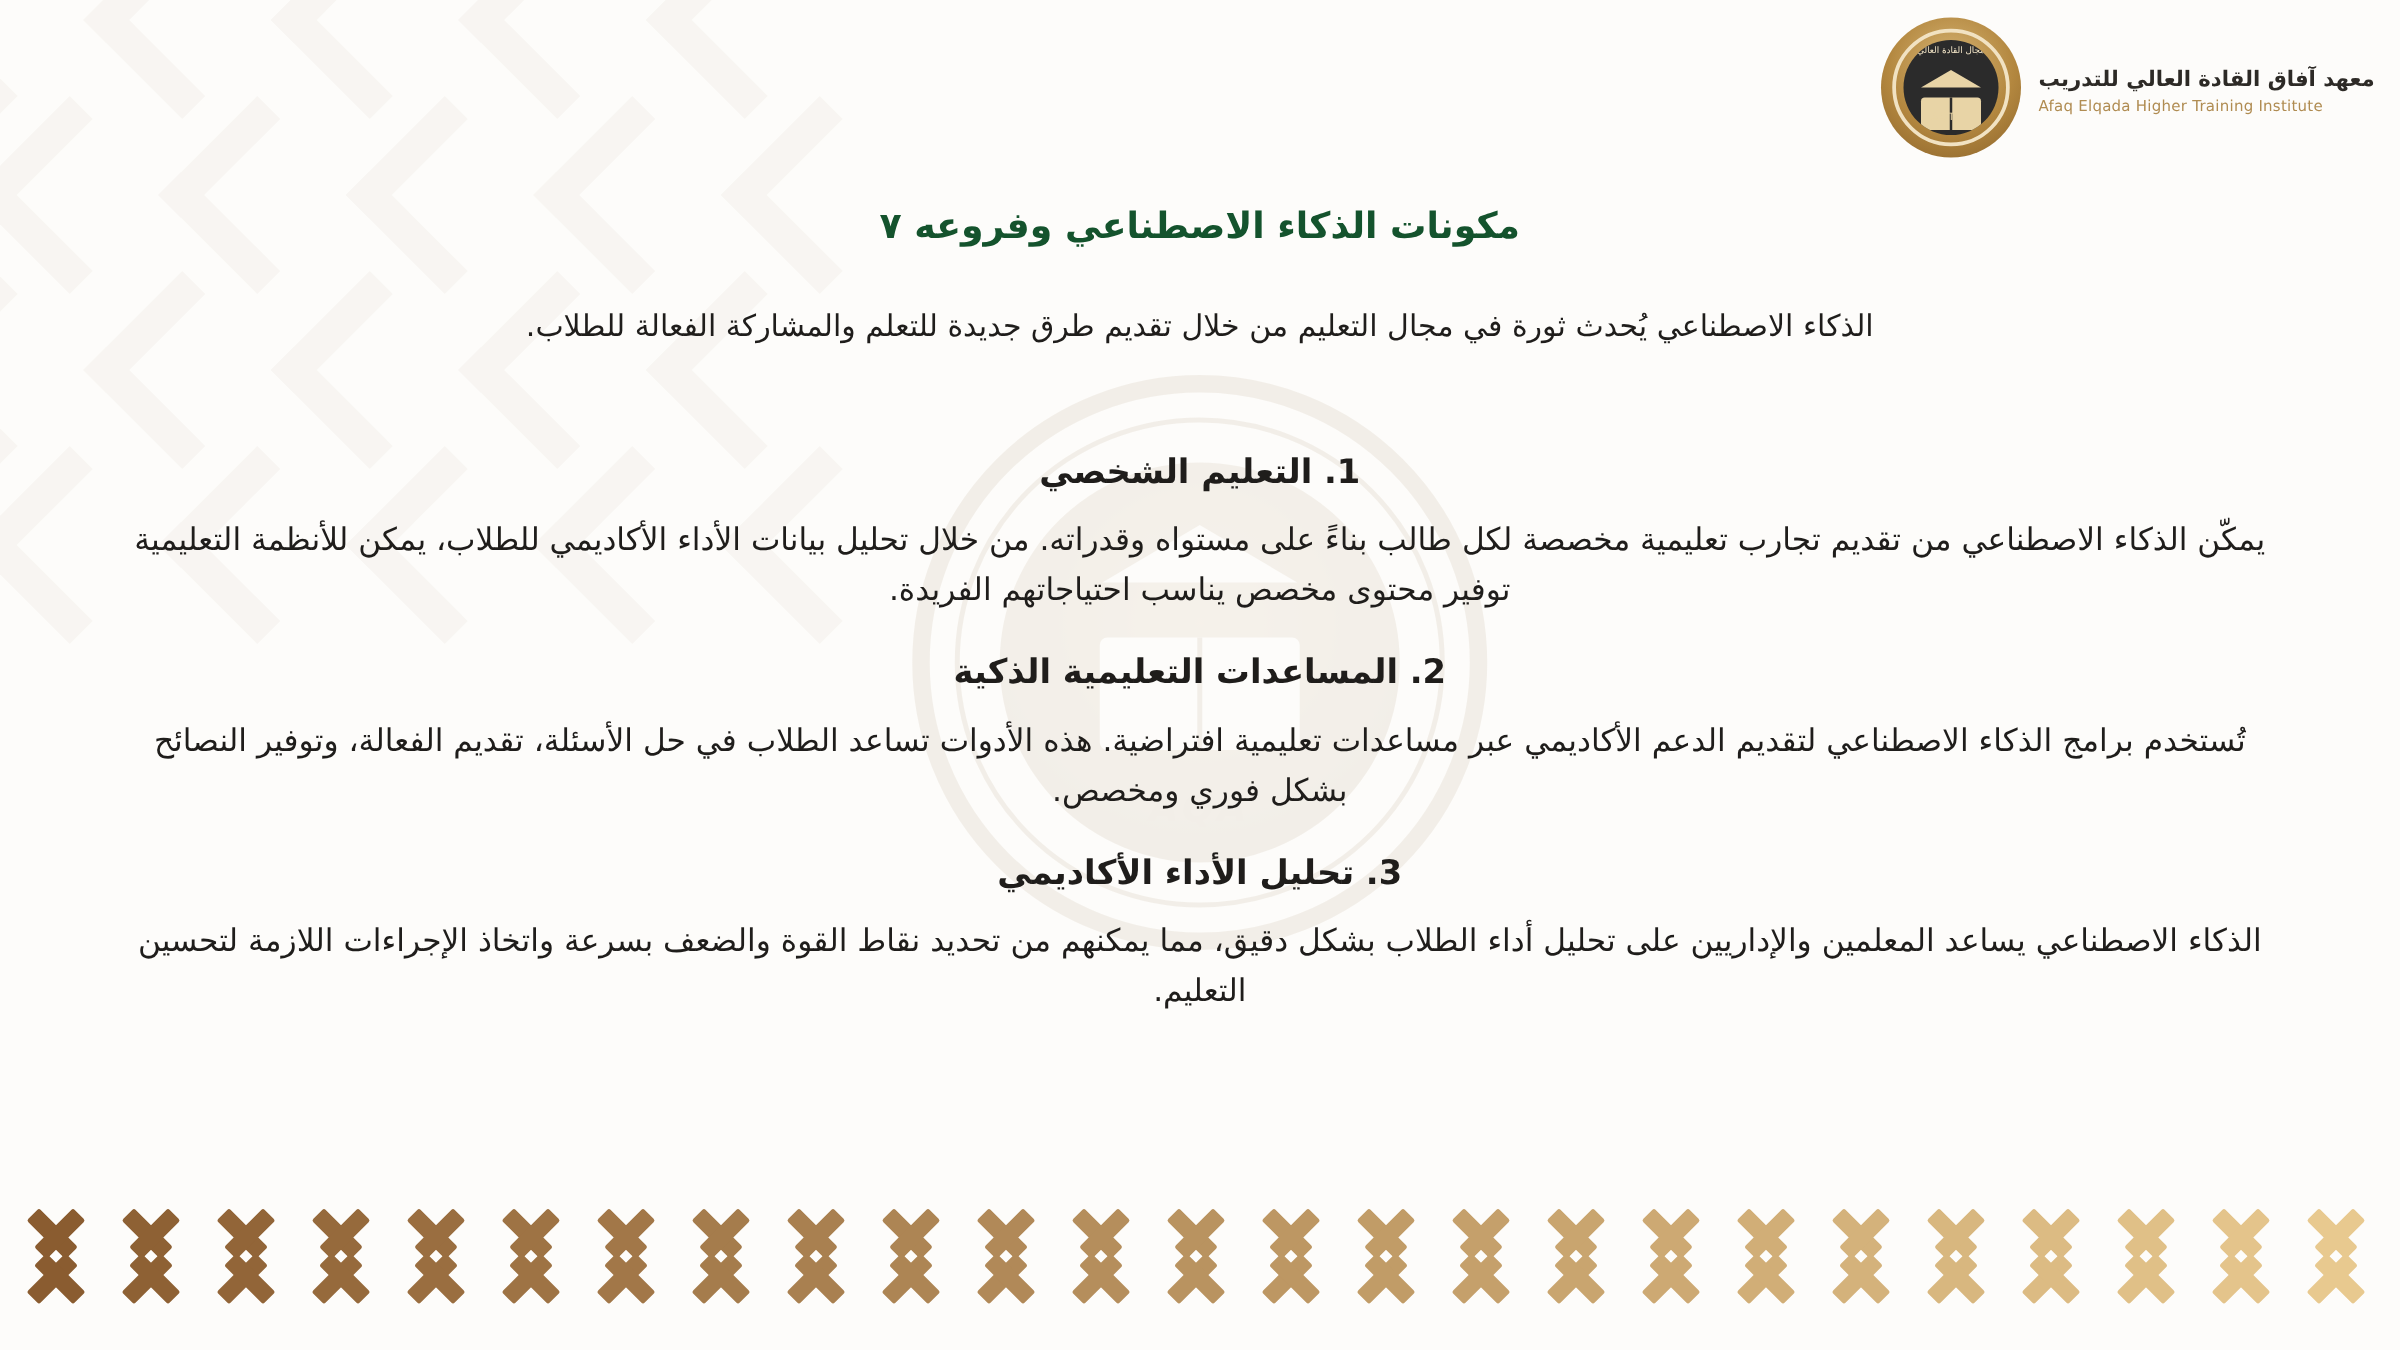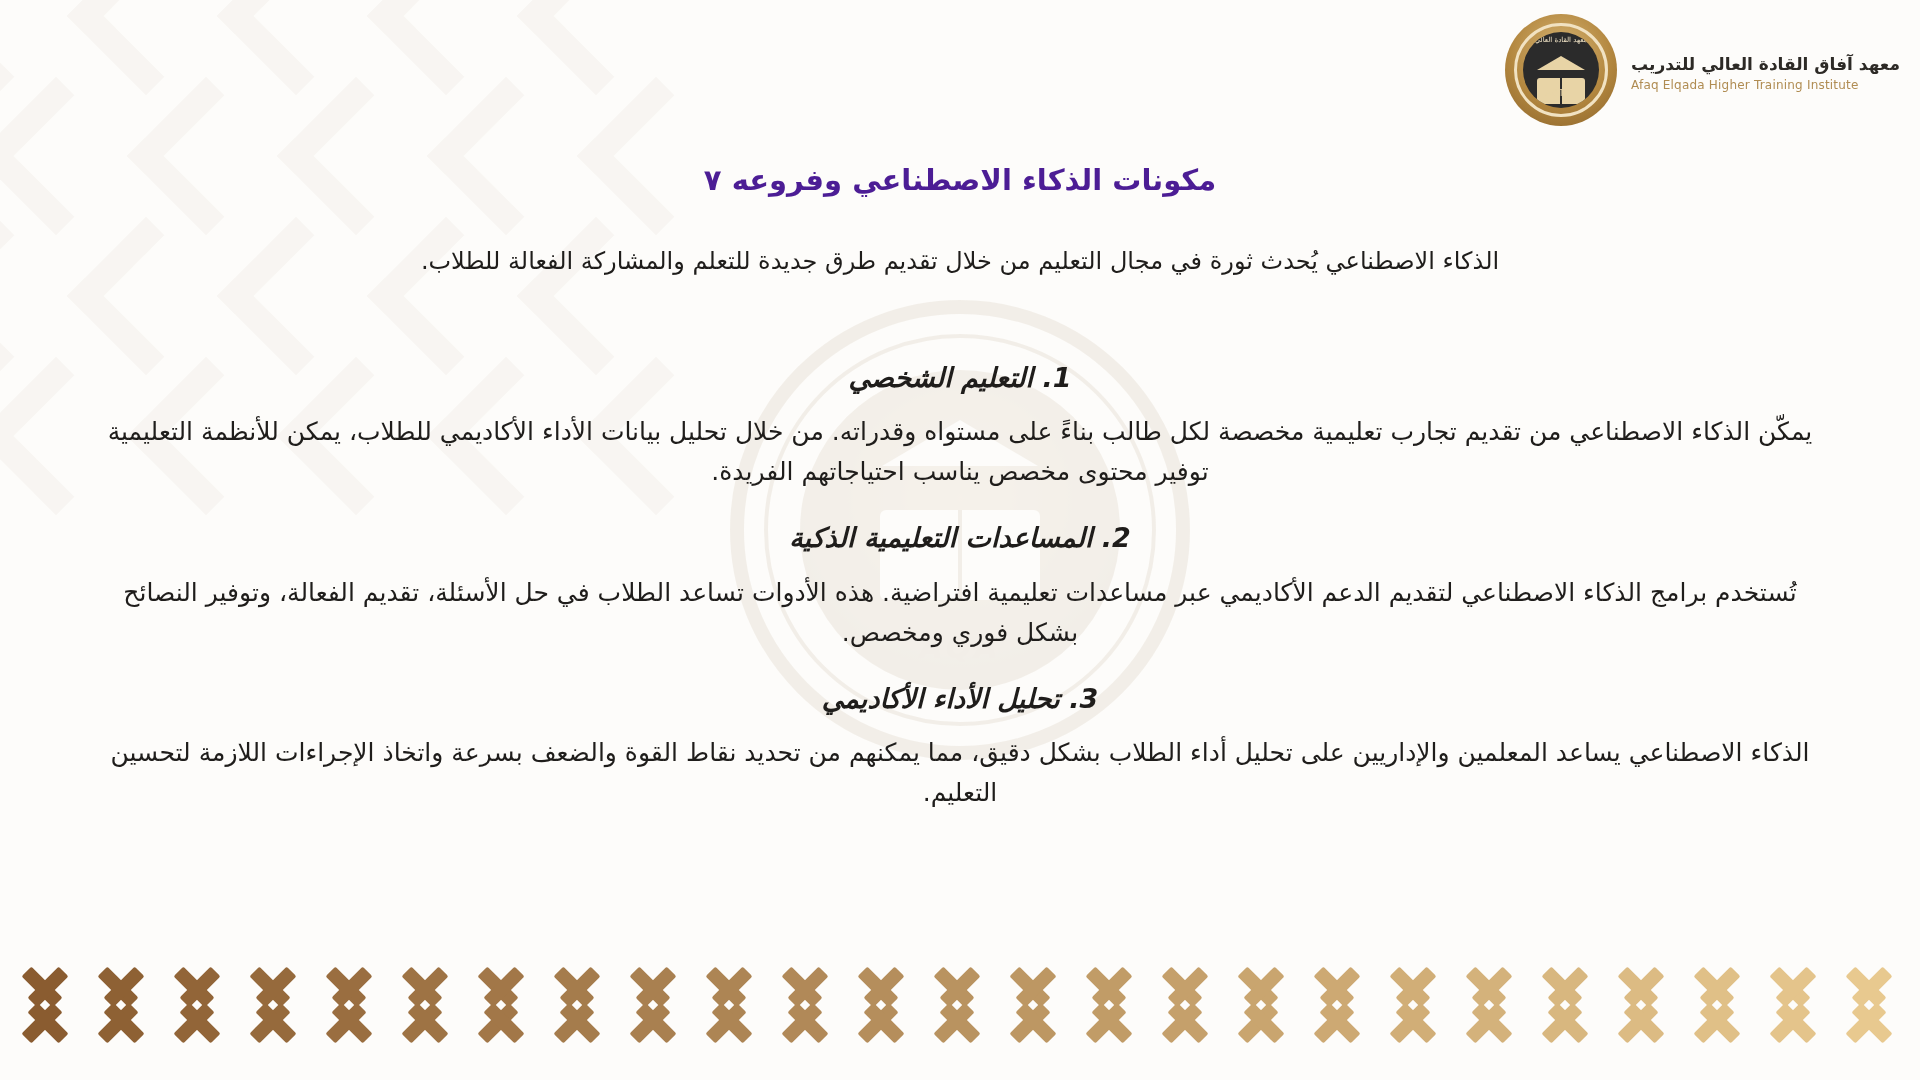--- a/index.html
+++ b/index.html
@@ -228,37 +228,36 @@
     left: 90px;
     direction: rtl;
     text-align: right;
     color: #1f1d1b;
   }
   .slide-title {
     text-align: center;
     font-size: 29px;
     line-height: 1.4;
     margin: 0 0 42px 0;
-    color: #4c1d95;
+    color: #14532d;
   }
   .intro {
     font-size: 24px;
     line-height: 1.55;
     text-align: center;
     margin: 0 0 78px 0;
   }
   .section {
     margin-bottom: 10px;
   }
   .section-heading {
     font-size: 27px;
     line-height: 1.5;
     margin: 0 0 14px 0;
     text-align: center;
-    font-style: italic;
   }
   .section-body {
     font-size: 25px;
     line-height: 1.6;
     margin: 0 0 26px 0;
     text-align: center;
   }
 
   
   .footer-band {
@@ -328,21 +327,21 @@
 
   <div class="brand">
     <div class="brand-text">
       <div class="brand-ar">معهد آفاق القادة العالي للتدريب</div>
       <div class="brand-en">Afaq Elqada Higher Training Institute</div>
     </div>
     <div class="logo">
       <div class="l-outer"></div>
       <div class="l-mid"></div>
       <div class="l-inner">
-        <div class="l-top">معهد القادة العالي</div>
+        <div class="l-top">مجال القادة العالي</div>
         <div class="cap"></div>
         <div class="bk"></div>
         <div class="l-label">AQT</div>
       </div>
     </div>
   </div>
 
   <div class="content">
     <h1 class="slide-title">مكونات الذكاء الاصطناعي وفروعه ٧</h1>
     <p class="intro">الذكاء الاصطناعي يُحدث ثورة في مجال التعليم من خلال تقديم طرق جديدة للتعلم والمشاركة الفعالة للطلاب.</p>

